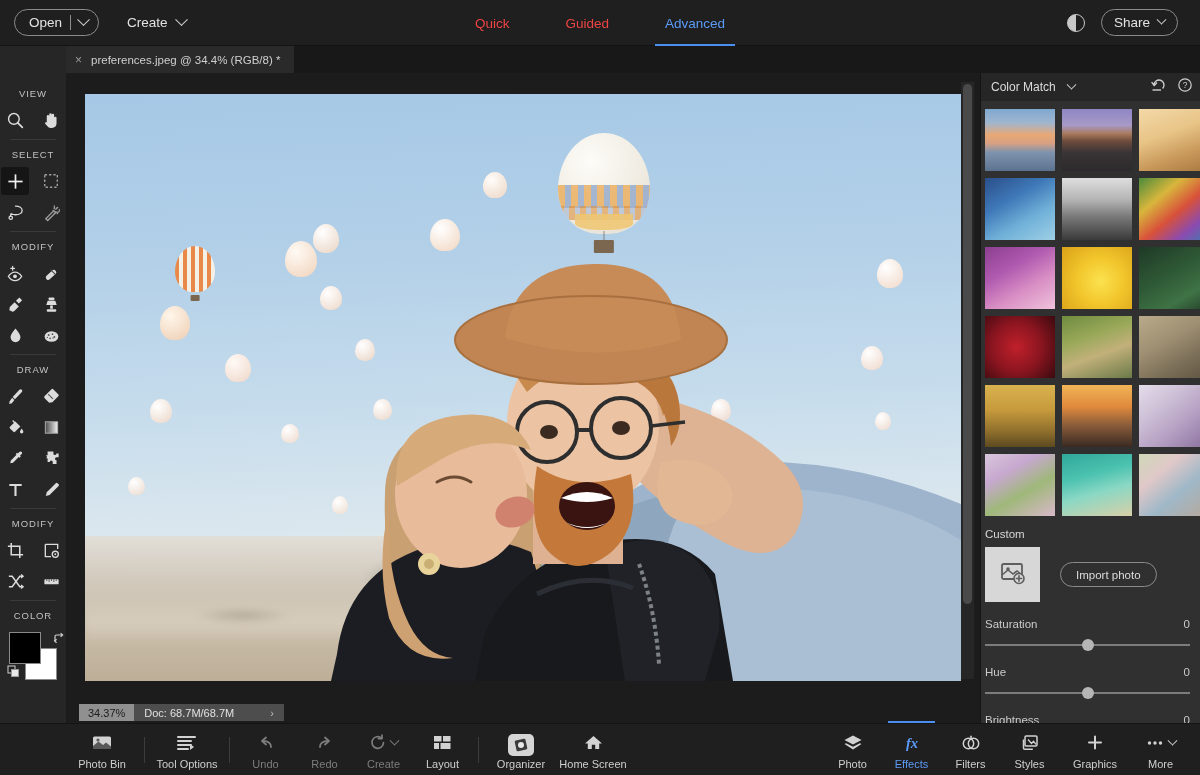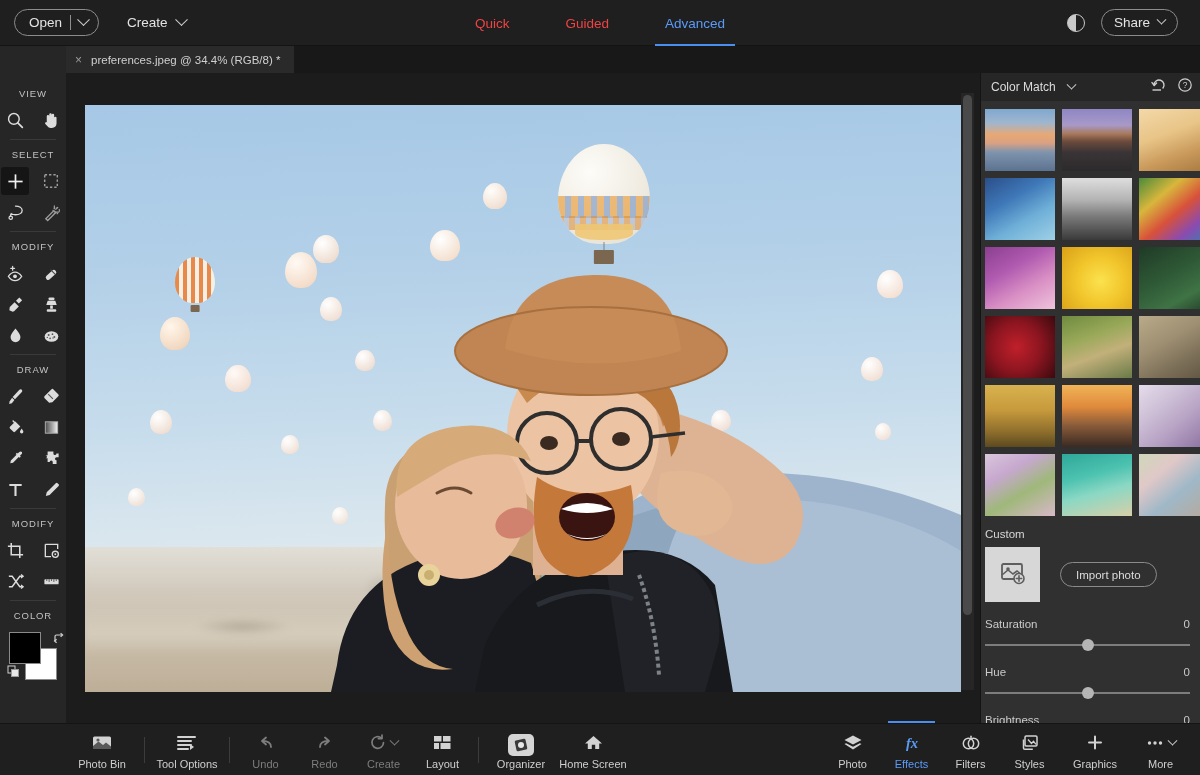--- a/index.html
+++ b/index.html
@@ -567,20 +567,27 @@
 
               <path d="M452 500 q50 -24 96 -6" fill="none" stroke="#2b2f35" stroke-width="5"></path>
             </svg>
           </div>
           <div class="vscroll">
             <div class="thumb"></div>
           </div>
         </div>
       </div>
 
+      <div class="statusbar">
+        <div class="st-zoom">34.37%</div>
+        <div class="st-doc">
+          <span>Doc: 68.7M/68.7M</span>
+          <span class="arrow">›</span>
+        </div>
+      </div>
     </div>
 
     <div class="rpanel">
       <div class="rp-head">
         <span class="rp-title">Color Match</span>
         <span class="chev sm"></span>
         <span class="rp-head-icons">
           <span>
             <svg width="16" height="14" viewBox="0 0 16 14">
                 <path d="M3 7a5 5 0 119 3" fill="none" stroke="#cfcfcf" stroke-width="1.4" stroke-linecap="round"></path>

